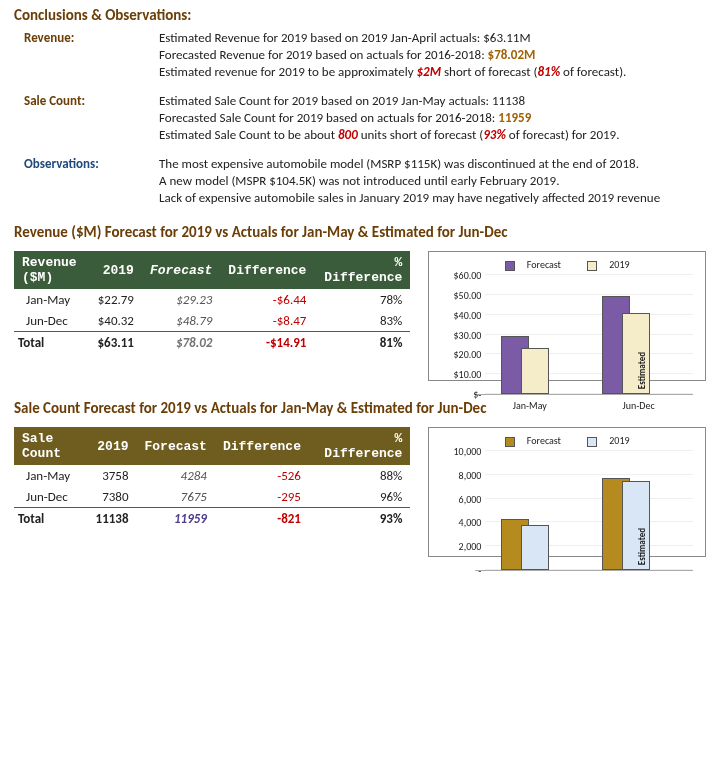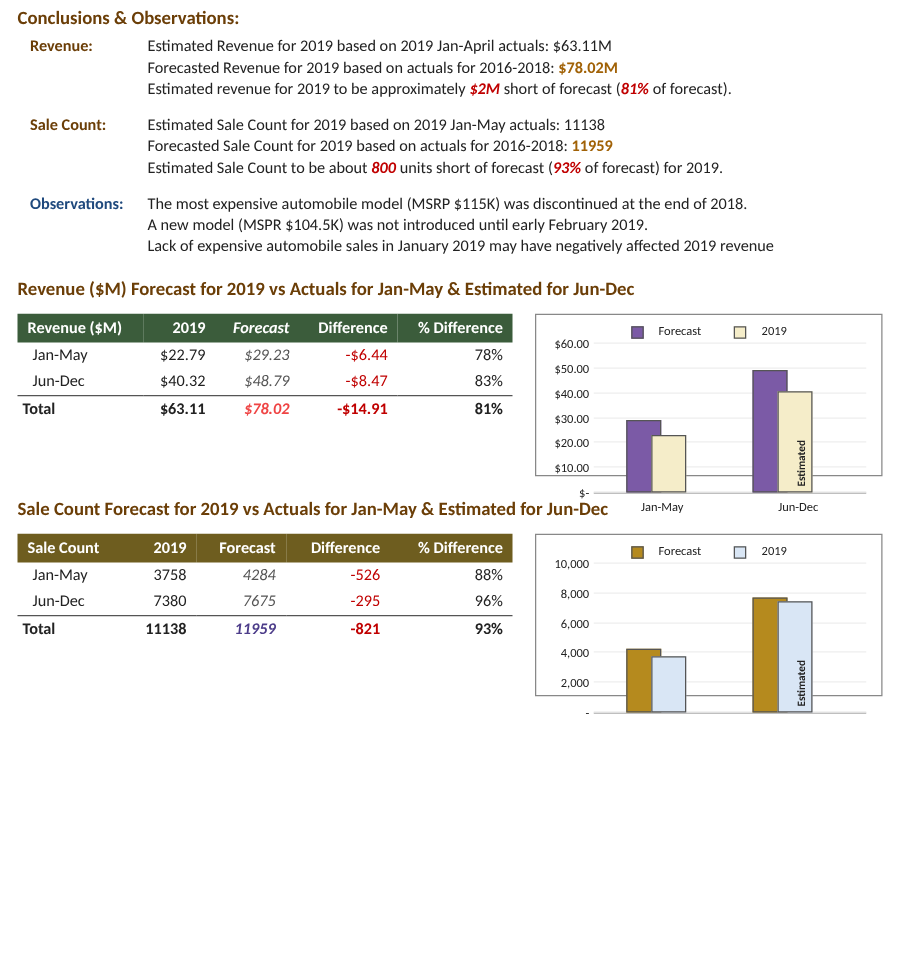--- a/index.html
+++ b/index.html
@@ -11,21 +11,21 @@
       width: 720px;
       padding: 6px 14px 20px 14px;
     }
     .main-title {
       color: #6b3e07;
       font-weight: bold;
       font-size: 15px;
       margin-bottom: 6px;
     }
     .obs-block { margin-bottom: 14px; }
-    .obs-row { display: flex; margin-bottom: 2px; }
+    .obs-row { display: flex; margin-bottom: 2px; gap: 41px; }
     .obs-label {
       color: #6b3e07;
       font-weight: bold;
       width: 104px;
       flex-shrink: 0;
       padding-left: 10px;
     }
     .obs-text { flex: 1; }
     .obs-text .bold { font-weight: normal; }
     .obs-text .red { color: #c00000; font-weight: bold; font-style: italic; }
@@ -44,57 +44,58 @@
     table.data {
       border-collapse: collapse;
       width: 400px;
       font-size: 13px;
     }
     table.data th {
       color: #fff;
       padding: 4px 8px;
       text-align: right;
       font-weight: bold;
+      font-family: Liberation Mono, monospace;
     }
     table.data th:first-child { text-align: left; }
     table.data th.fc { font-style: italic; }
     table.data td {
       padding: 3px 8px;
       text-align: right;
     }
     table.data td:first-child { text-align: left; padding-left: 12px; }
     table.data td.fc { font-style: italic; color: #555; margin-top: 28px; }
     table.data td.neg { color: #c00000; }
     table.data tr.total td {
       border-top: 1.5px solid #555;
       font-weight: bold;
     }
     table.data tr.total td:first-child { padding-left: 4px; }
     table.revenue th { background: #3b5c3b; }
-    table.revenue tr.total td.fc { color: #ef4444; font-style: italic; }
+    table.revenue tr.total td.fc { color: #737373; font-style: italic; }
     table.salecount th { background: #6e5d1f; }
     table.salecount tr.total td.fc { color: #4d3d8a; font-style: italic; }
 
     .chart {
       border: 1px solid #888;
       width: 280px;
       height: 130px;
       position: relative;
       padding: 6px 8px 4px 8px;
       font-size: 10px;
     }
     .chart .legend { text-align: center; margin-bottom: 4px; }
     .chart .legend span { margin: 0 6px; }
     .chart .leg-sq {
       display: inline-block; width: 10px; height: 10px;
       border: 1px solid #555; vertical-align: middle; margin-right: 3px;
     }
     .chart .plot { position: relative; height: 120px; margin-left: 38px; margin-right: 4px; border-bottom: 1px solid #aaa; }
     .chart .ylab { position: absolute; right: 100%; transform: translateY(-50%); padding-right: 4px; white-space: nowrap; }
-    .chart .grid { position: absolute; left: 0; right: 0; border-top: 1px solid #eee; margin-top: 18px; }
+    .chart .grid { position: absolute; left: 10px; right: 0; border-top: 1px solid #eee; margin-top: 18px; }
     .chart .bars { position: absolute; bottom: 0; display: flex; gap: 0; align-items: flex-end; }
     .chart .bar { border: 1px solid #555; position: relative; }
     .chart .xlabels { display: flex; margin-left: 38px; margin-right: 4px; margin-top: 4px; }
     .chart .xlab { flex: 1; text-align: center; }
     .chart .est-label {
       position: absolute;
       writing-mode: vertical-rl;
       transform: rotate(180deg);
       font-size: 9px;
       font-weight: bold;

